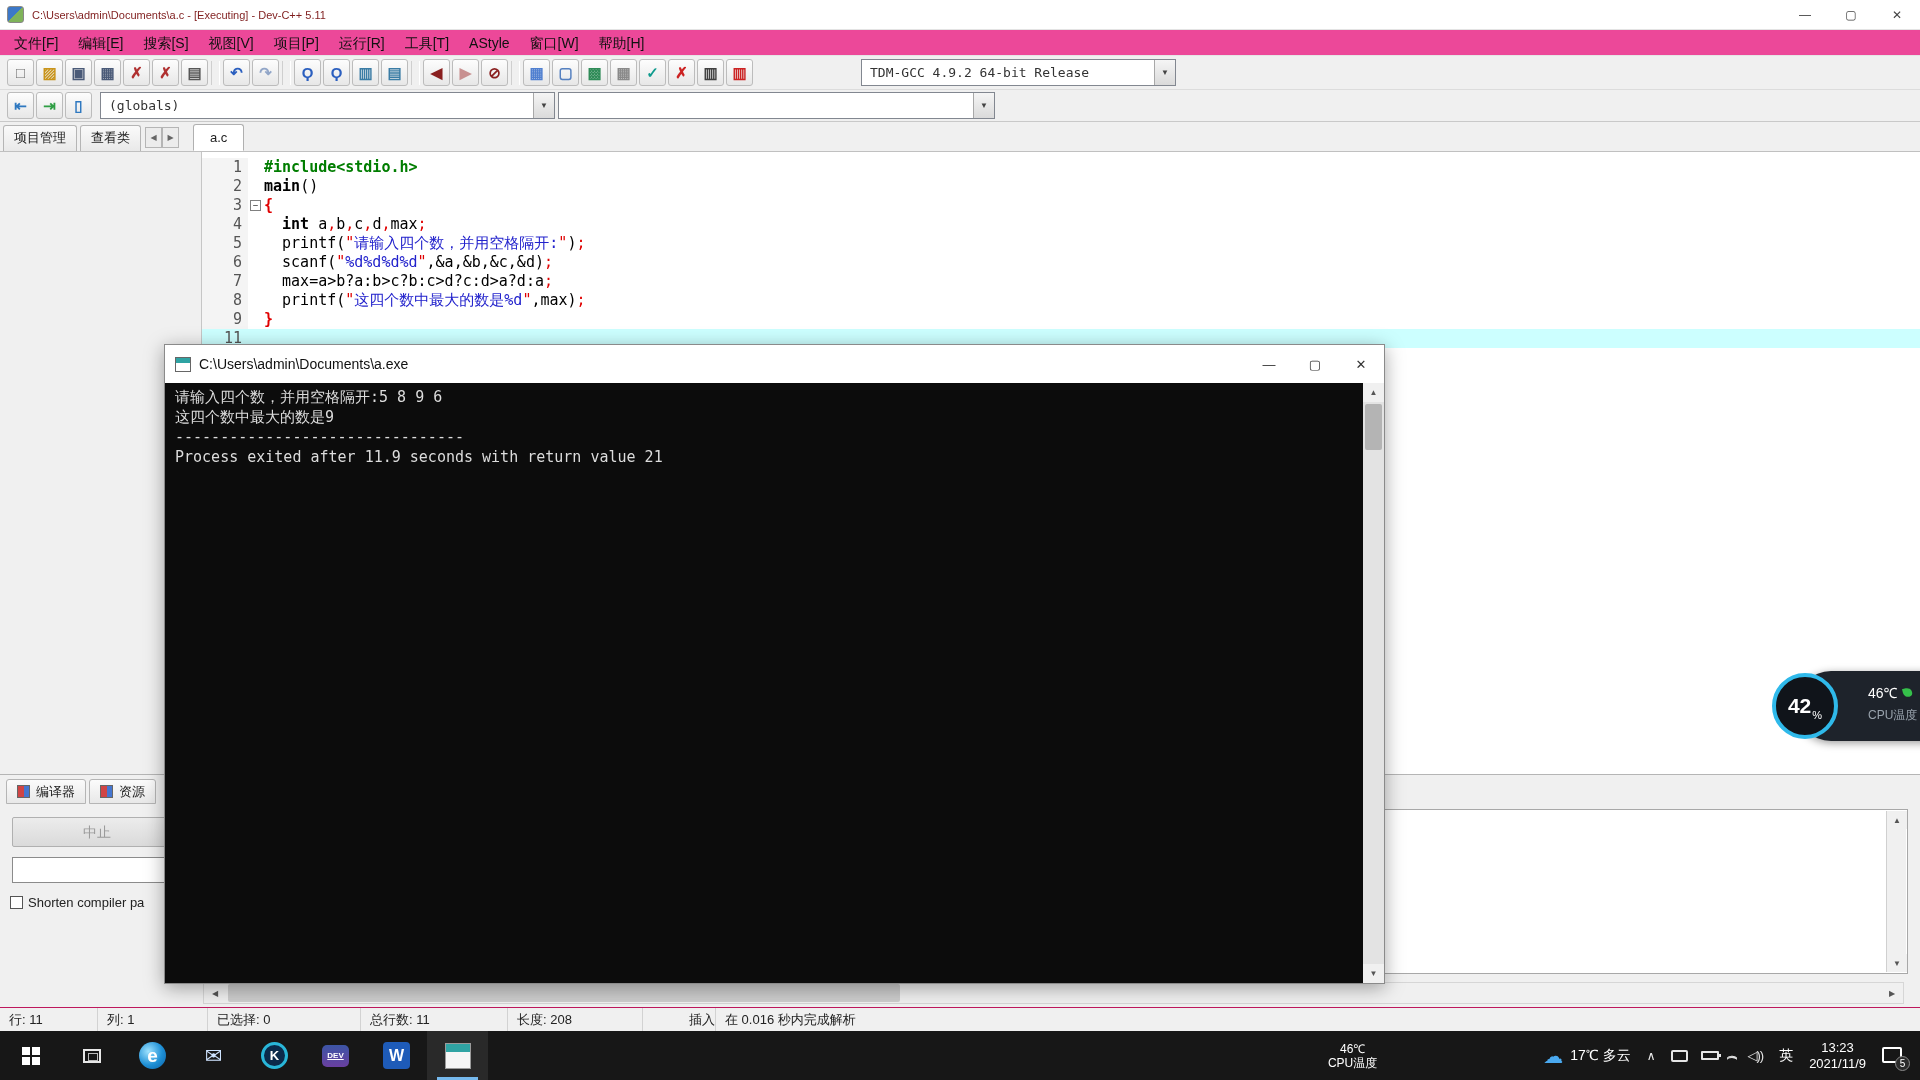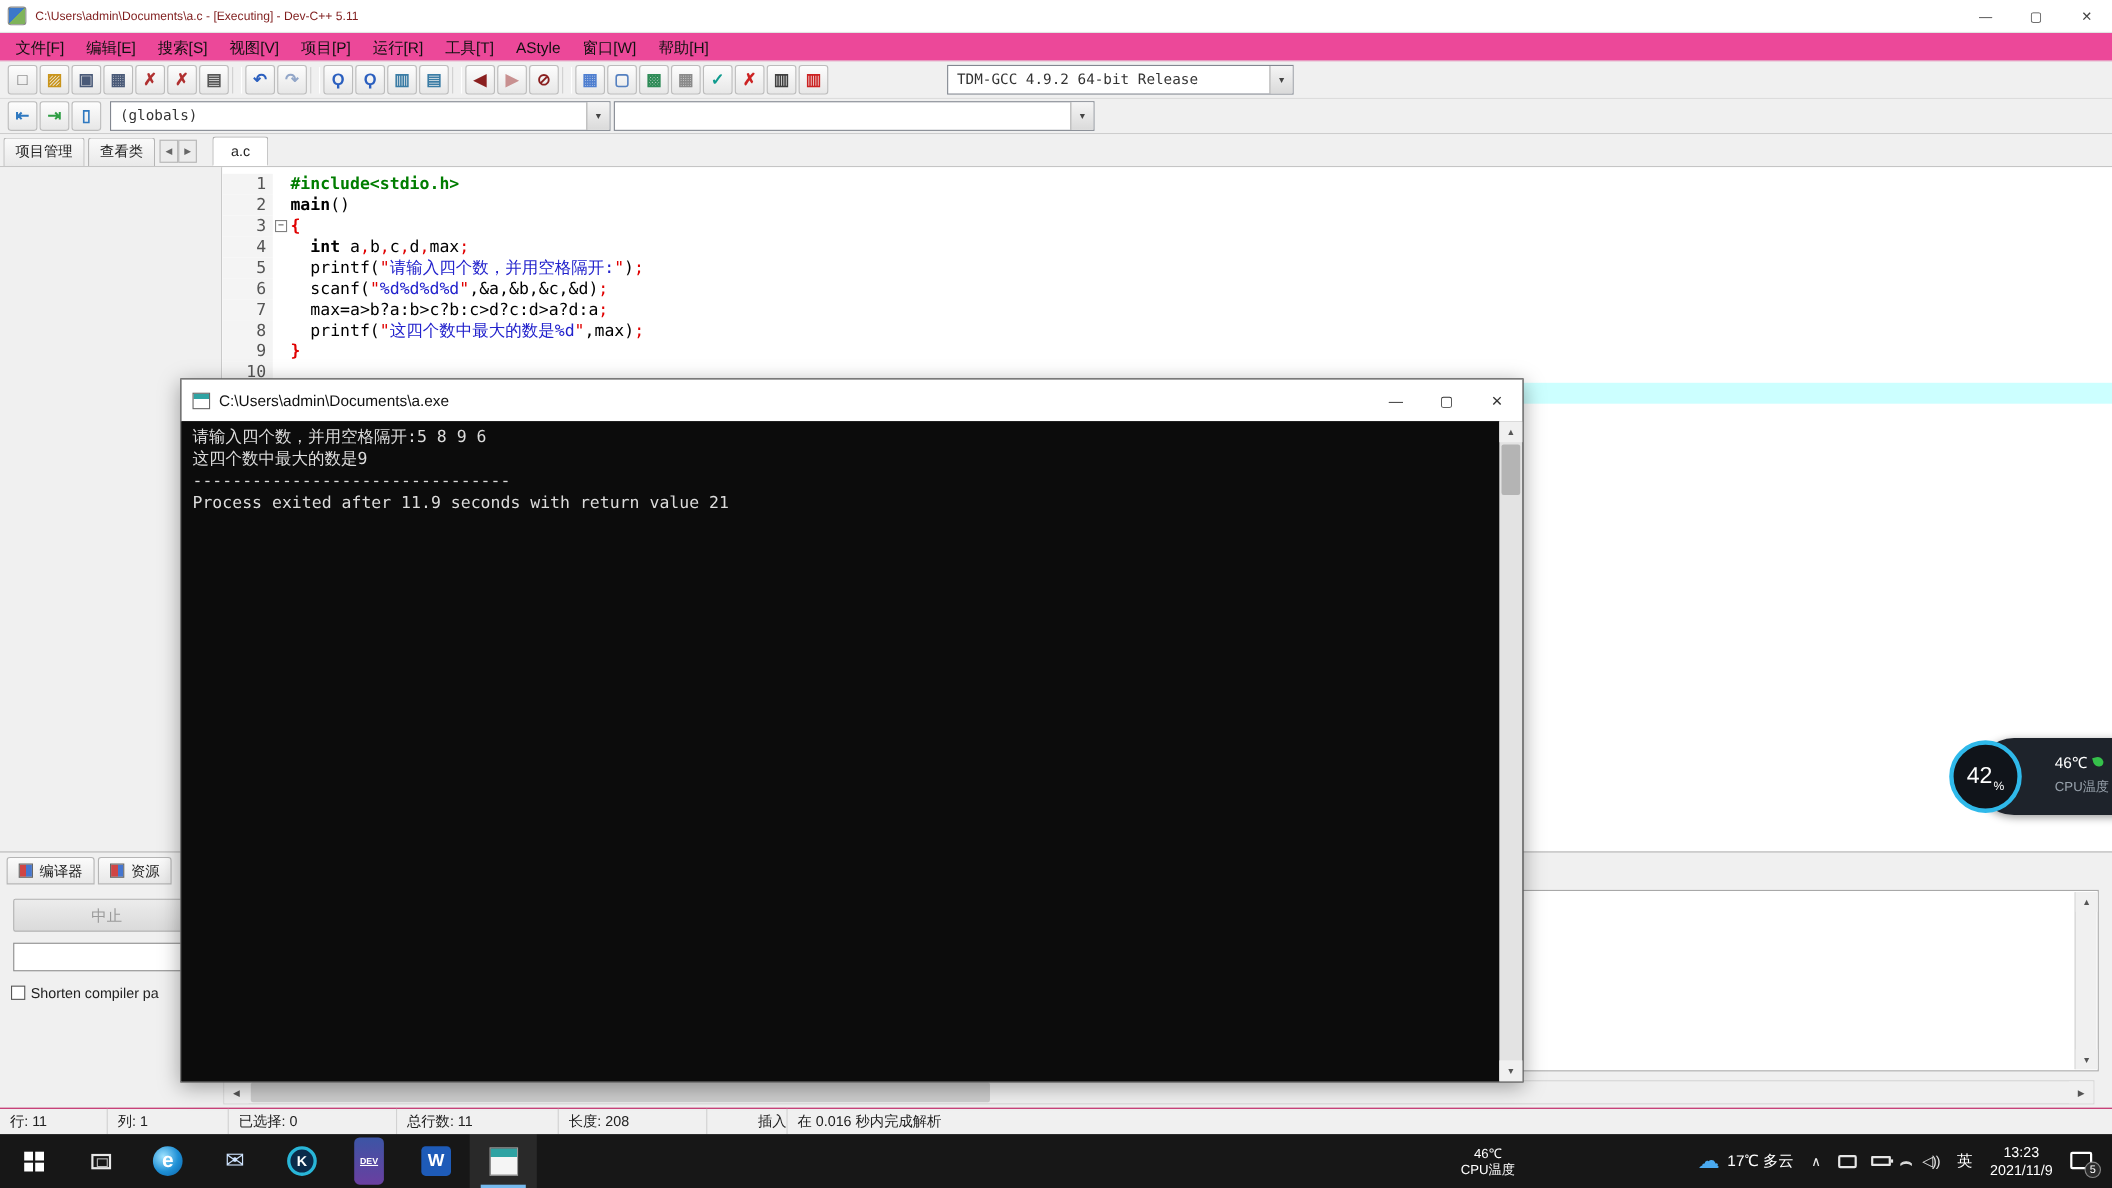--- a/index.html
+++ b/index.html
@@ -137,21 +137,21 @@
   .cs-up { top:0; } .cs-down { bottom:0; }
   .cs-thumb { position:absolute; left:2px; top:21px; width:17px; height:46px; background:#b4b4b4; border-radius:2px; }
 
   
   .cpu-widget { position:absolute; left:1772px; top:670px; width:180px; height:72px; z-index:80; }
   .cpu-pill { position:absolute; left:24px; top:1px; width:156px; height:70px; background:#1e232b;
               border-radius:35px 0 0 35px; box-shadow:0 2px 8px rgba(0,0,0,.4); }
   .cpu-circle { position:absolute; left:0; top:3px; width:66px; height:66px; border-radius:50%;
                 background:#10141a; border:4px solid #2fb9ea; display:flex; align-items:center;
                 justify-content:center; color:#fff; }
-  .cpu-pct { font-size:21px; font-weight:normal; }
+  .cpu-pct { font-size:21px; font-weight:bold; }
   .cpu-pct-unit { font-size:11px; margin-left:1px; align-self:flex-end; margin-bottom:14px; }
   .cpu-right { position:absolute; left:96px; top:13px; }
   .cpu-temp-row { display:flex; align-items:center; gap:5px; color:#fff; font-size:14px; }
   .leaf { width:9px; height:9px; background:#35c04a; border-radius:0 70% 50% 70%; transform:rotate(-15deg); }
   .cpu-label { margin-top:5px; color:#98a2ac; font-size:12px; }
 
   
   .taskbar { position:absolute; left:0; top:1031px; width:1920px; height:49px; background:#171717;
              z-index:100; display:flex; align-items:center; color:#fff; }
   .tb-cell { width:61px; height:49px; display:flex; align-items:center; justify-content:center; flex:none;
@@ -159,21 +159,21 @@
   .start-grid { width:18px; height:18px; display:grid; grid-template-columns:8px 8px; grid-template-rows:8px 8px; gap:2px; }
   .start-grid div { background:#fff; }
   .tv-icon { width:18px; height:14px; border:2px solid #e8e8e8; background:#171717; position:relative; }
   .tv-icon::after { content:""; position:absolute; left:3px; top:2px; width:8px; height:6px; border:1px solid #bbb; }
   .edge-icon { width:27px; height:27px; border-radius:50%;
                background:radial-gradient(circle at 35% 35%, #9fe3ff, #1e8fd5 55%, #0b5fa4); display:flex;
                align-items:center; justify-content:center; font-size:19px; font-weight:bold; color:#fff; }
   .mail-icon { font-size:21px; color:#cfe4ff; }
   .k-icon { width:27px; height:27px; border-radius:50%; background:#0b2a4a; border:3px solid #29b6d8;
             display:flex; align-items:center; justify-content:center; font-size:13px; font-weight:bold; color:#fff; }
-  .dev-icon { width:27px; height:43px; border-radius:5px; background:linear-gradient(#3c55a5,#6a3fa0);
+  .dev-icon { width:27px; height:22px; border-radius:5px; background:linear-gradient(#3c55a5,#6a3fa0);
               display:flex; align-items:center; justify-content:center; font-size:8px; font-weight:bold; color:#fff;text-decoration:underline; }
   .word-icon { width:27px; height:27px; border-radius:4px; background:#1e5bb8; display:flex;
                align-items:center; justify-content:center; font-size:16px; font-weight:bold; color:#fff; }
   .runapp-icon { width:26px; height:26px; background:#f5f5f5; border:1px solid #9a9a9a;
                  background:linear-gradient(#2fa3a3 0 8px,#f5f5f5 8px); }
   .tb-cell.active { background:rgba(255,255,255,.08); }
   .tb-cell.active::after { content:""; position:absolute; left:10px; right:10px; bottom:0; height:3px; background:#76b9ed; }
   .tb-right { margin-left:auto; display:flex; align-items:center; height:49px; padding-right:14px; gap:16px; }
   .tb-temp-block { text-align:center; font-size:12px; line-height:14px; margin-right:150px; }
   .tb-weather { display:flex; align-items:center; gap:7px; font-size:14px; }
@@ -380,25 +380,20 @@
       <div class="ed-row">
         <span class="ln">8</span>
         <span class="fold"></span>
         <span class="code"><span class="tk-pl">  </span><span class="tk-pl">printf(</span><span class="tk-st">"</span><span class="tk-sc">这四个数中最大的数是%d</span><span class="tk-st">"</span><span class="tk-pl">,max)</span><span class="tk-pu">;</span></span>
       </div>
       <div class="ed-row">
         <span class="ln">9</span>
         <span class="fold"></span>
         <span class="code"><span class="tk-br">}</span></span>
       </div>
-      <div class="ed-row">
-        <span class="ln">10</span>
-        <span class="fold"></span>
-        <span class="code"></span>
-      </div>
       <div class="ed-row cur">
         <span class="ln">11</span>
         <span class="fold"></span>
         <span class="code"></span>
       </div>
     </div>
 </div>
 
 <div class="bottom-panel">
   <div class="btabs">

